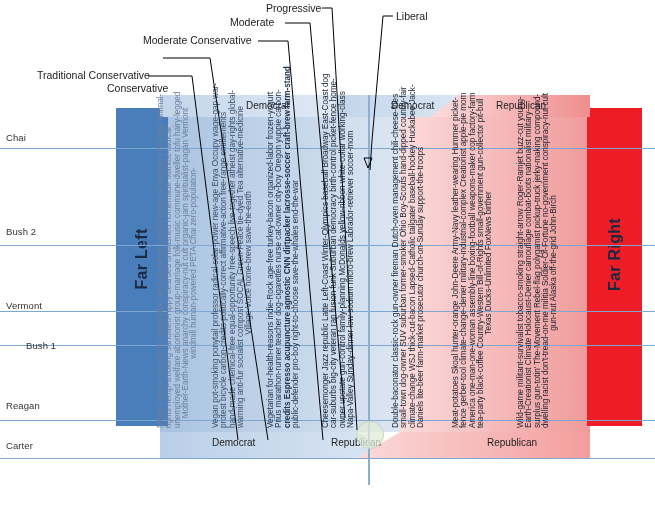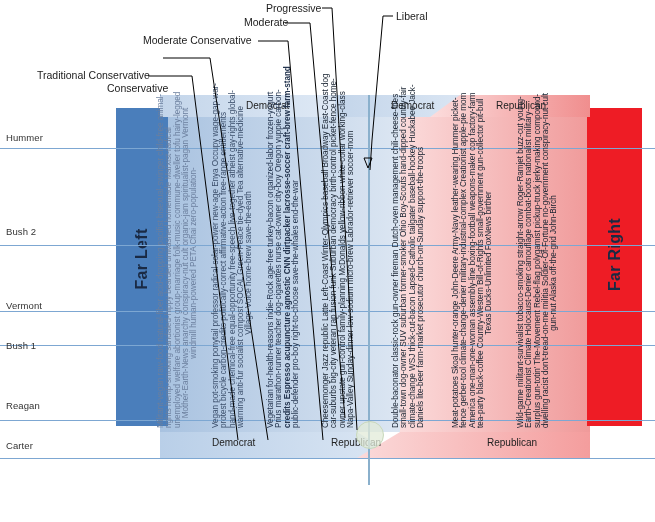--- a/index.html
+++ b/index.html
@@ -113,24 +113,24 @@
   <div class="partytag" style="left:331px;top:437px;">Republican</div>
   <div class="partytag" style="left:487px;top:437px;">Republican</div>
 
   <div class="gridline" style="top:148px;width:655px;"></div>
   <div class="gridline" style="top:245px;width:655px;"></div>
   <div class="gridline" style="top:311px;width:655px;"></div>
   <div class="gridline" style="top:345px;width:655px;"></div>
   <div class="gridline" style="top:420px;width:655px;"></div>
   <div class="gridline" style="top:458px;width:655px;"></div>
 
-  <div class="ylabel" style="top:132px;">Hummer</div>
+  <div class="ylabel" style="top:132px;">Chai</div>
   <div class="ylabel" style="top:226px;">Bush 2</div>
   <div class="ylabel" style="top:300px;">Vermont</div>
-  <div class="ylabel" style="top:340px;">Bush 1</div>
+  <div class="ylabel" style="top:340px;margin-left:20px;">Bush 1</div>
   <div class="ylabel" style="top:400px;">Reagan</div>
   <div class="ylabel" style="top:440px;">Carter</div>
 
   <div class="centeraxis" style="left:368px;top:95px;height:390px;"></div>
   <div class="centerdot" style="left:356px;top:421px;"></div>
 
   <div class="col" style="left:157px;top:428px;transform:rotate(-90deg);color:#6b7f9e;">
     <span>Militant-vegan raw-food natural-fiber acid-dropping pacifist bisexual-swinger child-free animal-</span>
     <span>rights hemp-smoking sandaled-hippy bearded unwashed homemade Marxist-radical</span>
     <span>unemployed welfare abortionist group-marriage folk-music commune-dweller tofu hairy-legged</span>
@@ -189,17 +189,17 @@
     <path d="M258,41 L288,41 L323,440"></path>
     <path d="M285,23 L310,23 L345,418"></path>
     <path d="M322,8 L332,8 L357,430"></path>
     <path d="M393,16 L383,16 L372,140 L370,170"></path>
     <path d="M368,168 l-4,-10 l8,0 z" fill="#000" stroke="none"></path>
   </svg>
 
   <div class="calloutlabel" style="left:37px;top:69px;">Traditional Conservative</div>
   <div class="calloutlabel" style="left:107px;top:51px;margin-top:31px;">Conservative</div>
   <div class="calloutlabel" style="left:143px;top:34px;">Moderate Conservative</div>
-  <div class="calloutlabel" style="left:244px;top:16px;text-align:right;">Moderate</div>
+  <div class="calloutlabel" style="left:230px;top:16px;text-align:right;">Moderate</div>
   <div class="calloutlabel" style="left:266px;top:2px;">Progressive</div>
   <div class="calloutlabel" style="left:396px;top:10px;text-align:center;">Liberal</div>
 
 </div>
 
 </body></html>

